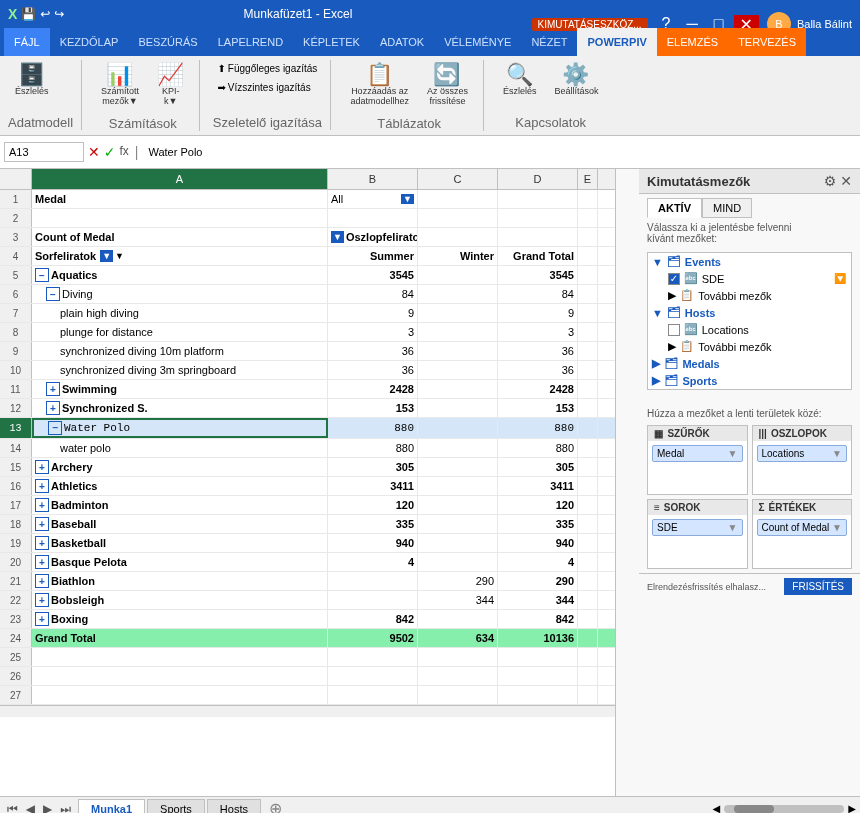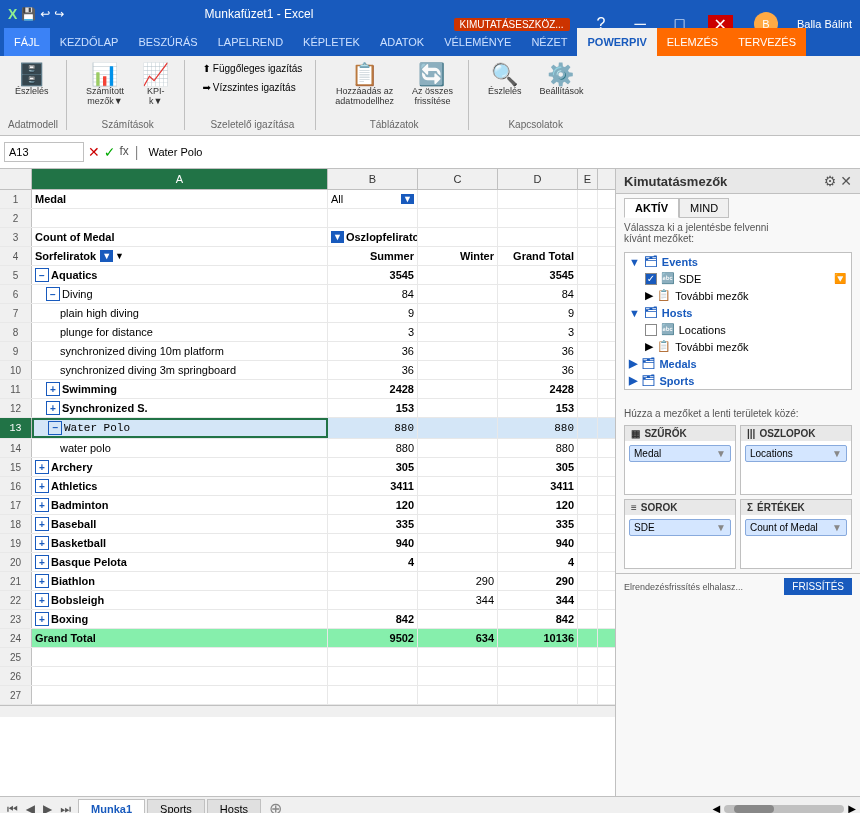--- a/index.html
+++ b/index.html
@@ -2,34 +2,34 @@
 <html><head>
   <meta charset="utf-8">
   <style>
     * { box-sizing: border-box; margin: 0; padding: 0; }
     body { font-family: 'Segoe UI', Arial, sans-serif; font-size: 11px; background: #f0f0f0; width: 860px; height: 813px; overflow: hidden; }
 
     
     .title-bar { background: #185abd; color: white; height: 28px; display: flex; align-items: center; justify-content: space-between; padding: 0 8px; }
     .title-bar-left { display: flex; align-items: center; gap: 4px; }
     .title-bar-center { color: white; font-size: 12px; }
-    .title-bar-right { display: flex; align-items: center; gap: 17px; margin-top: 20px; }
+    .title-bar-right { display: flex; align-items: center; gap: 4px; margin-top: 20px; }
     .title-btn { color: white; font-size: 16px; cursor: pointer; padding: 0 6px; }
 
     
     .ribbon-tabs { background: #185abd; display: flex; align-items: flex-end; padding-left: 4px; height: 28px; }
     .ribbon-tab { padding: 4px 10px; font-size: 11px; color: #cce0ff; cursor: pointer; height: 28px; display: flex; align-items: center; }
     .ribbon-tab.active { background: #f0f0f0; color: #185abd; font-weight: bold; }
     .ribbon-tab.highlight { background: #ff6a00; color: white; }
 
     
     .ribbon { background: #f0f0f0; border-bottom: 1px solid #c0c0c0; padding: 4px 8px; display: flex; align-items: flex-start; gap: 8px; min-height: 80px; }
     .ribbon-group { display: flex; flex-direction: column; align-items: flex-start; border-right: 1px solid #c0c0c0; padding-right: 8px; margin-right: 4px; min-height: 70px; }
     .ribbon-group-items { display: flex; gap: 4px; align-items: flex-start; flex: 1; }
-    .ribbon-group-label { font-size: 10px; color: #666; text-align: center; width: 100%; margin-top: 6px; }
+    .ribbon-group-label { font-size: 13px; color: #666; text-align: center; width: 100%; margin-top: 6px; }
     .ribbon-btn { display: flex; flex-direction: column; align-items: center; padding: 3px 6px; cursor: pointer; border: 1px solid transparent; border-radius: 2px; min-width: 40px; }
     .ribbon-btn .icon { font-size: 22px; line-height: 1; }
     .ribbon-btn .label { font-size: 9px; color: #333; text-align: center; }
     .ribbon-btn-small { display: flex; align-items: center; padding: 2px 4px; cursor: pointer; border: 1px solid transparent; border-radius: 2px; font-size: 10px; gap: 2px; }
 
     
     .formula-bar { background: white; border-bottom: 1px solid #c0c0c0; display: flex; align-items: center; height: 24px; padding: 16px 4px; gap: 4px; }
     .name-box { width: 80px; border: 1px solid #c0c0c0; padding: 1px 4px; font-size: 11px; height: 20px; }
     .formula-separator { color: #888; font-size: 14px; padding: 0 2px; }
     .formula-input { flex: 1; border: none; outline: none; font-size: 11px; padding: 0 4px; }
@@ -53,21 +53,21 @@
     .spreadsheet-row { display: flex; border-bottom: 1px solid #e8e8e8; min-height: 18px; }
     .spreadsheet-row.selected { background: #d4e6f7; font-family: Liberation Mono, monospace; }
     .cell { padding: 1px 3px; border-right: 1px solid #e8e8e8; display: flex; align-items: center; font-size: 11px; min-height: 18px; overflow: hidden; }
     .cell.row-num { background: #f0f0f0; color: #555; justify-content: center; width: 32px; min-width: 32px; border-right: 1px solid #c0c0c0; font-size: 10px; }
     .cell.bold { font-weight: bold; }
     .cell.right { justify-content: flex-end; }
     .cell.indent1 { padding-left: 14px; }
     .cell.indent2 { padding-left: 28px; }
 
     
-    .pivot-panel { width: 245px; min-width: 245px; background: #f8f8f8; border-left: 1px solid #c0c0c0; display: flex; flex-direction: column; overflow: hidden; }
+    .pivot-panel { width: 245px; min-width: 245px; background: #f8f8f8; border-left: 1px solid #c0c0c0; display: flex; flex-direction: column; overflow: hidden; padding-left: 23px; }
     .panel-header { background: #e8e8e8; padding: 4px 8px; display: flex; align-items: center; justify-content: space-between; border-bottom: 1px solid #c0c0c0; }
     .panel-title { font-size: 13px; font-weight: bold; color: #333; }
     .panel-tabs { display: flex; gap: 0; padding: 4px 8px 0; }
     .panel-tab { padding: 3px 10px; font-size: 11px; cursor: pointer; border: 1px solid #c0c0c0; background: #f0f0f0; }
     .panel-tab.active { background: white; border-bottom-color: white; font-weight: bold; }
     .panel-desc { font-size: 10px; color: #555; padding: 4px 8px; }
     .field-list { flex: 0 0 auto; max-height: 200px; overflow-y: auto; border: 1px solid #c0c0c0; margin: 4px 8px; background: white; }
     .field-item { display: flex; align-items: center; padding: 2px 4px; gap: 4px; cursor: pointer; }
     .field-item.group { font-weight: bold; color: #185abd; }
     .field-item .checkbox { width: 12px; height: 12px; border: 1px solid #888; background: white; display: flex; align-items: center; justify-content: center; font-size: 10px; }

